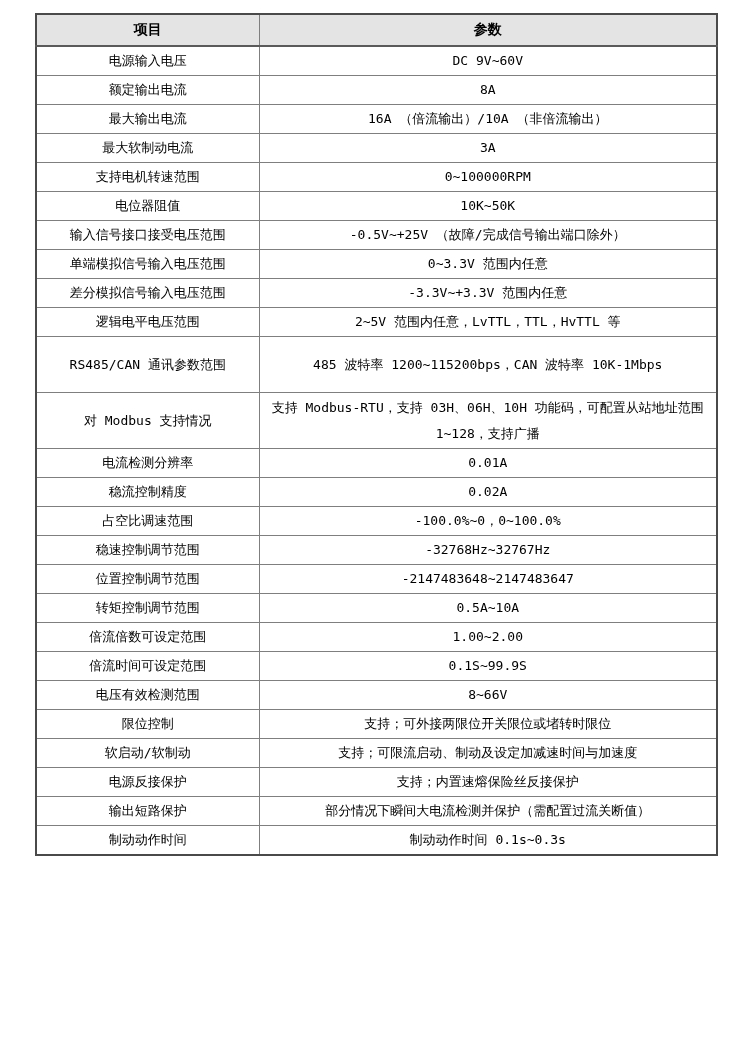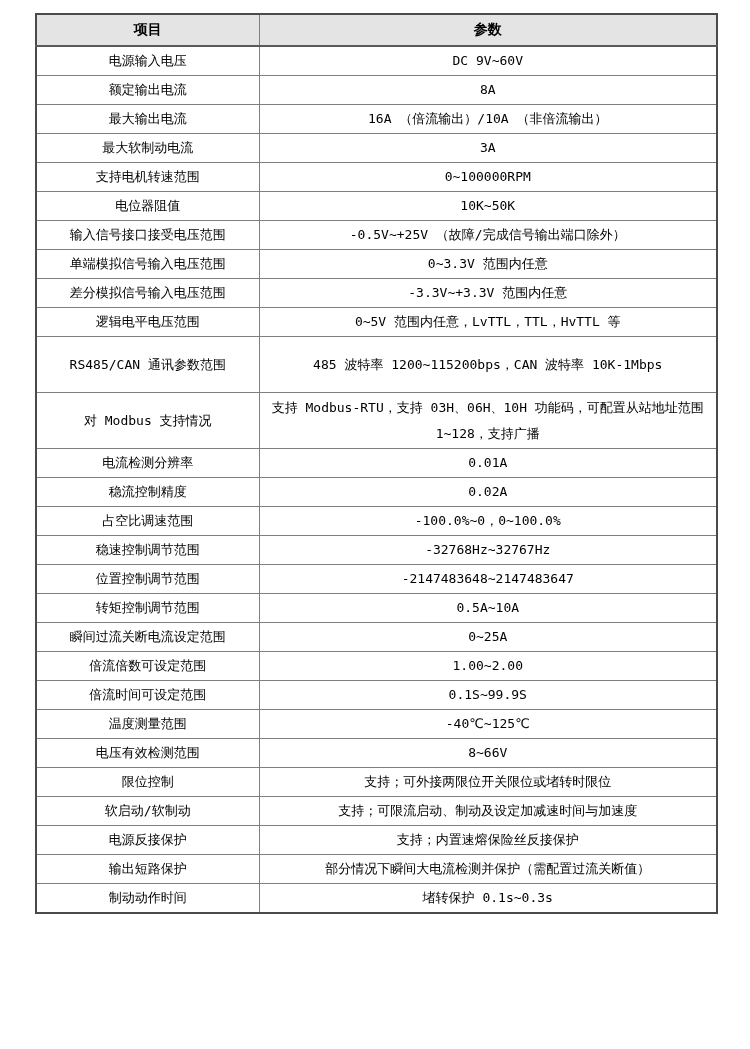--- a/index.html
+++ b/index.html
@@ -100,21 +100,21 @@
         <tr>
           <td>单端模拟信号输入电压范围</td>
           <td>0~3.3V 范围内任意</td>
         </tr>
         <tr>
           <td>差分模拟信号输入电压范围</td>
           <td>-3.3V~+3.3V 范围内任意</td>
         </tr>
         <tr>
           <td>逻辑电平电压范围</td>
-          <td>0~5V 范围内任意，LvTTL，TTL，HvTTL 等</td>
+          <td>2~5V 范围内任意，LvTTL，TTL，HvTTL 等</td>
         </tr>
         <tr class="tall">
           <td>RS485/CAN 通讯参数范围</td>
           <td>485 波特率 1200~115200bps，CAN 波特率 10K-1Mbps</td>
         </tr>
         <tr class="tall">
           <td>对 Modbus 支持情况</td>
           <td>支持 Modbus-RTU，支持 03H、06H、10H 功能码，可配置从站地址范围 1~128，支持广播</td>
         </tr>
         <tr>
@@ -135,34 +135,26 @@
         </tr>
         <tr>
           <td>位置控制调节范围</td>
           <td>-2147483648~2147483647</td>
         </tr>
         <tr>
           <td>转矩控制调节范围</td>
           <td>0.5A~10A</td>
         </tr>
         <tr>
-          <td>瞬间过流关断电流设定范围</td>
-          <td>0~25A</td>
-        </tr>
-        <tr>
           <td>倍流倍数可设定范围</td>
           <td>1.00~2.00</td>
         </tr>
         <tr>
           <td>倍流时间可设定范围</td>
           <td>0.1S~99.9S</td>
-        </tr>
-        <tr>
-          <td>温度测量范围</td>
-          <td>-40℃~125℃</td>
         </tr>
         <tr>
           <td>电压有效检测范围</td>
           <td>8~66V</td>
         </tr>
         <tr>
           <td>限位控制</td>
           <td>支持；可外接两限位开关限位或堵转时限位</td>
         </tr>
         <tr>
@@ -172,17 +164,17 @@
         <tr>
           <td>电源反接保护</td>
           <td>支持；内置速熔保险丝反接保护</td>
         </tr>
         <tr>
           <td>输出短路保护</td>
           <td>部分情况下瞬间大电流检测并保护（需配置过流关断值）</td>
         </tr>
         <tr>
           <td>制动动作时间</td>
-          <td>堵转保护 0.1s~0.3s</td>
+          <td>制动动作时间 0.1s~0.3s</td>
         </tr>
       </tbody>
   </table>
 </div>
 
 </body></html>

